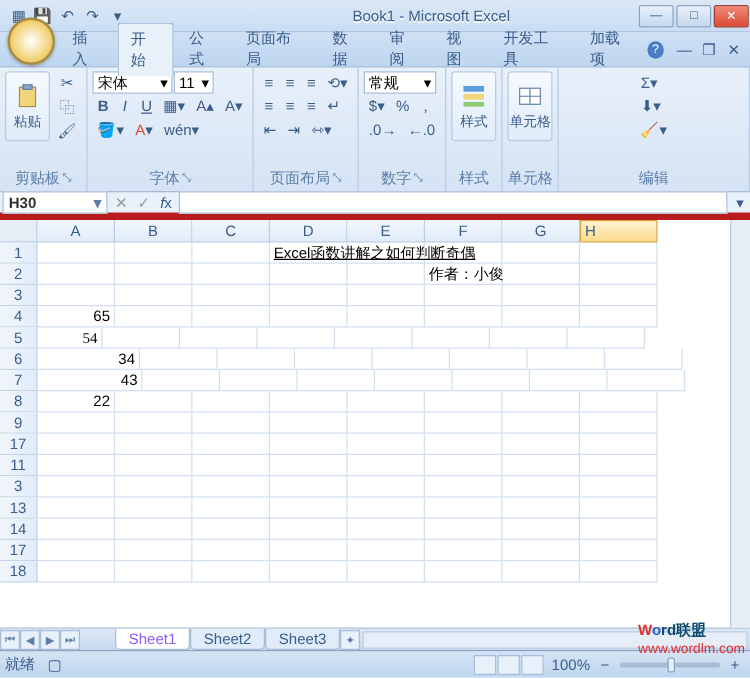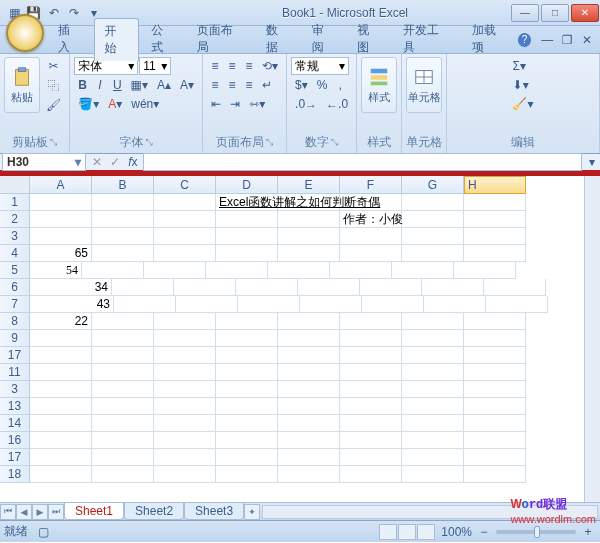--- a/index.html
+++ b/index.html
@@ -51,34 +51,34 @@
 .cellrow { display: flex; }
 .cell { border-right: 1px solid #d4dfee; border-bottom: 1px solid #d4dfee; height: 17px; line-height: 17px; padding: 0 3px; color: #000; white-space: nowrap; }
 .cell.r { text-align: right; }
 .vscroll { width: 16px; background: #e7edf7; border-left: 1px solid #b8cce4; }
 .gridbody { flex: 1; overflow: hidden; position: relative; }
 
 
 .sheettabs { height: 18px; background: linear-gradient(#dce8f6,#c6d8ed); border-top: 1px solid #a8bed8; display: flex; align-items: center; }
 .navbtn { width: 16px; height: 16px; border: 1px solid #a8bed8; background: #e8f0fa; display: flex; align-items: center; justify-content: center; color: #5c7ea8; font-size: 9px; cursor: pointer; }
 .sheettab { padding: 0 10px; height: 17px; line-height: 17px; border: 1px solid #a8bed8; border-top: none; background: #e0ecfa; color: #3b5d8a; border-radius: 0 0 4px 4px; cursor: pointer; }
-.sheettab.active { background: #fff; color: #b91c1c; }
+.sheettab.active { background: #fff; color: #8b5cf6; margin-left: 28px; }
 .hscroll { flex: 1; background: #e7edf7; border: 1px solid #b8cce4; height: 14px; margin: 0 2px; }
 
 
 .statusbar { height: 22px; background: linear-gradient(#d5e3f4,#bdd6ef); border-top: 1px solid #8aa4c8; display: flex; align-items: center; padding: 0 4px; color: #3b5d8a; }
 .viewbtns { margin-left: auto; display: flex; gap: 1px; }
 .viewbtn { width: 18px; height: 16px; border: 1px solid #a8bed8; background: #e8f0fa; cursor: pointer; }
 .zoom { display: flex; align-items: center; gap: 4px; margin-left: 6px; }
 .slider { width: 80px; height: 4px; background: #a8bed8; position: relative; border-radius: 2px; }
 .slider-thumb { position: absolute; left: 48%; top: -4px; width: 6px; height: 12px; background: #e8f0fa; border: 1px solid #8aa4c8; border-radius: 2px; }
 
 .watermark { position: absolute; right: 4px; bottom: 18px; font-family: Arial; z-index: 20; }
 .wm1 { font-size: 16px; font-weight: bold; }
-.wm1 .w { color: #e03030; } .wm1 .o { color: #3060d0; } .wm1 .rest { color: #6d28d9; font-family: Liberation Mono, monospace; }
+.wm1 .w { color: #e03030; } .wm1 .o { color: #3060d0; } .wm1 .rest { color: #0c4a6e; }
 .wm2 { font-size: 11px; color: #e03030; }
 </style>
 </head>
 <body>
 
 <div class="titlebar">
   <div class="tb-left">
     <span class="tb-icon">▦</span>
     <span class="tb-icon rbtn">💾</span>
     <span class="tb-icon rbtn">↶</span>
@@ -438,31 +438,20 @@
         <div class="cell" style="width:62px;"></div>
         <div class="cell" style="width:62px;"></div>
         <div class="cell" style="width:62px;"></div>
         <div class="cell" style="width:62px;"></div>
         <div class="cell" style="width:62px;"></div>
         <div class="cell" style="width:62px;"></div>
         <div class="cell" style="width:62px;"></div>
         <div class="cell" style="width:62px;"></div>
       </div>
       <div class="cellrow">
-        <div class="rowhdr">16</div>
-        <div class="cell" style="width:62px;"></div>
-        <div class="cell" style="width:62px;"></div>
-        <div class="cell" style="width:62px;"></div>
-        <div class="cell" style="width:62px;"></div>
-        <div class="cell" style="width:62px;"></div>
-        <div class="cell" style="width:62px;"></div>
-        <div class="cell" style="width:62px;"></div>
-        <div class="cell" style="width:62px;"></div>
-      </div>
-      <div class="cellrow">
         <div class="rowhdr">17</div>
         <div class="cell" style="width:62px;"></div>
         <div class="cell" style="width:62px;"></div>
         <div class="cell" style="width:62px;"></div>
         <div class="cell" style="width:62px;"></div>
         <div class="cell" style="width:62px;"></div>
         <div class="cell" style="width:62px;"></div>
         <div class="cell" style="width:62px;"></div>
         <div class="cell" style="width:62px;"></div>
       </div>

